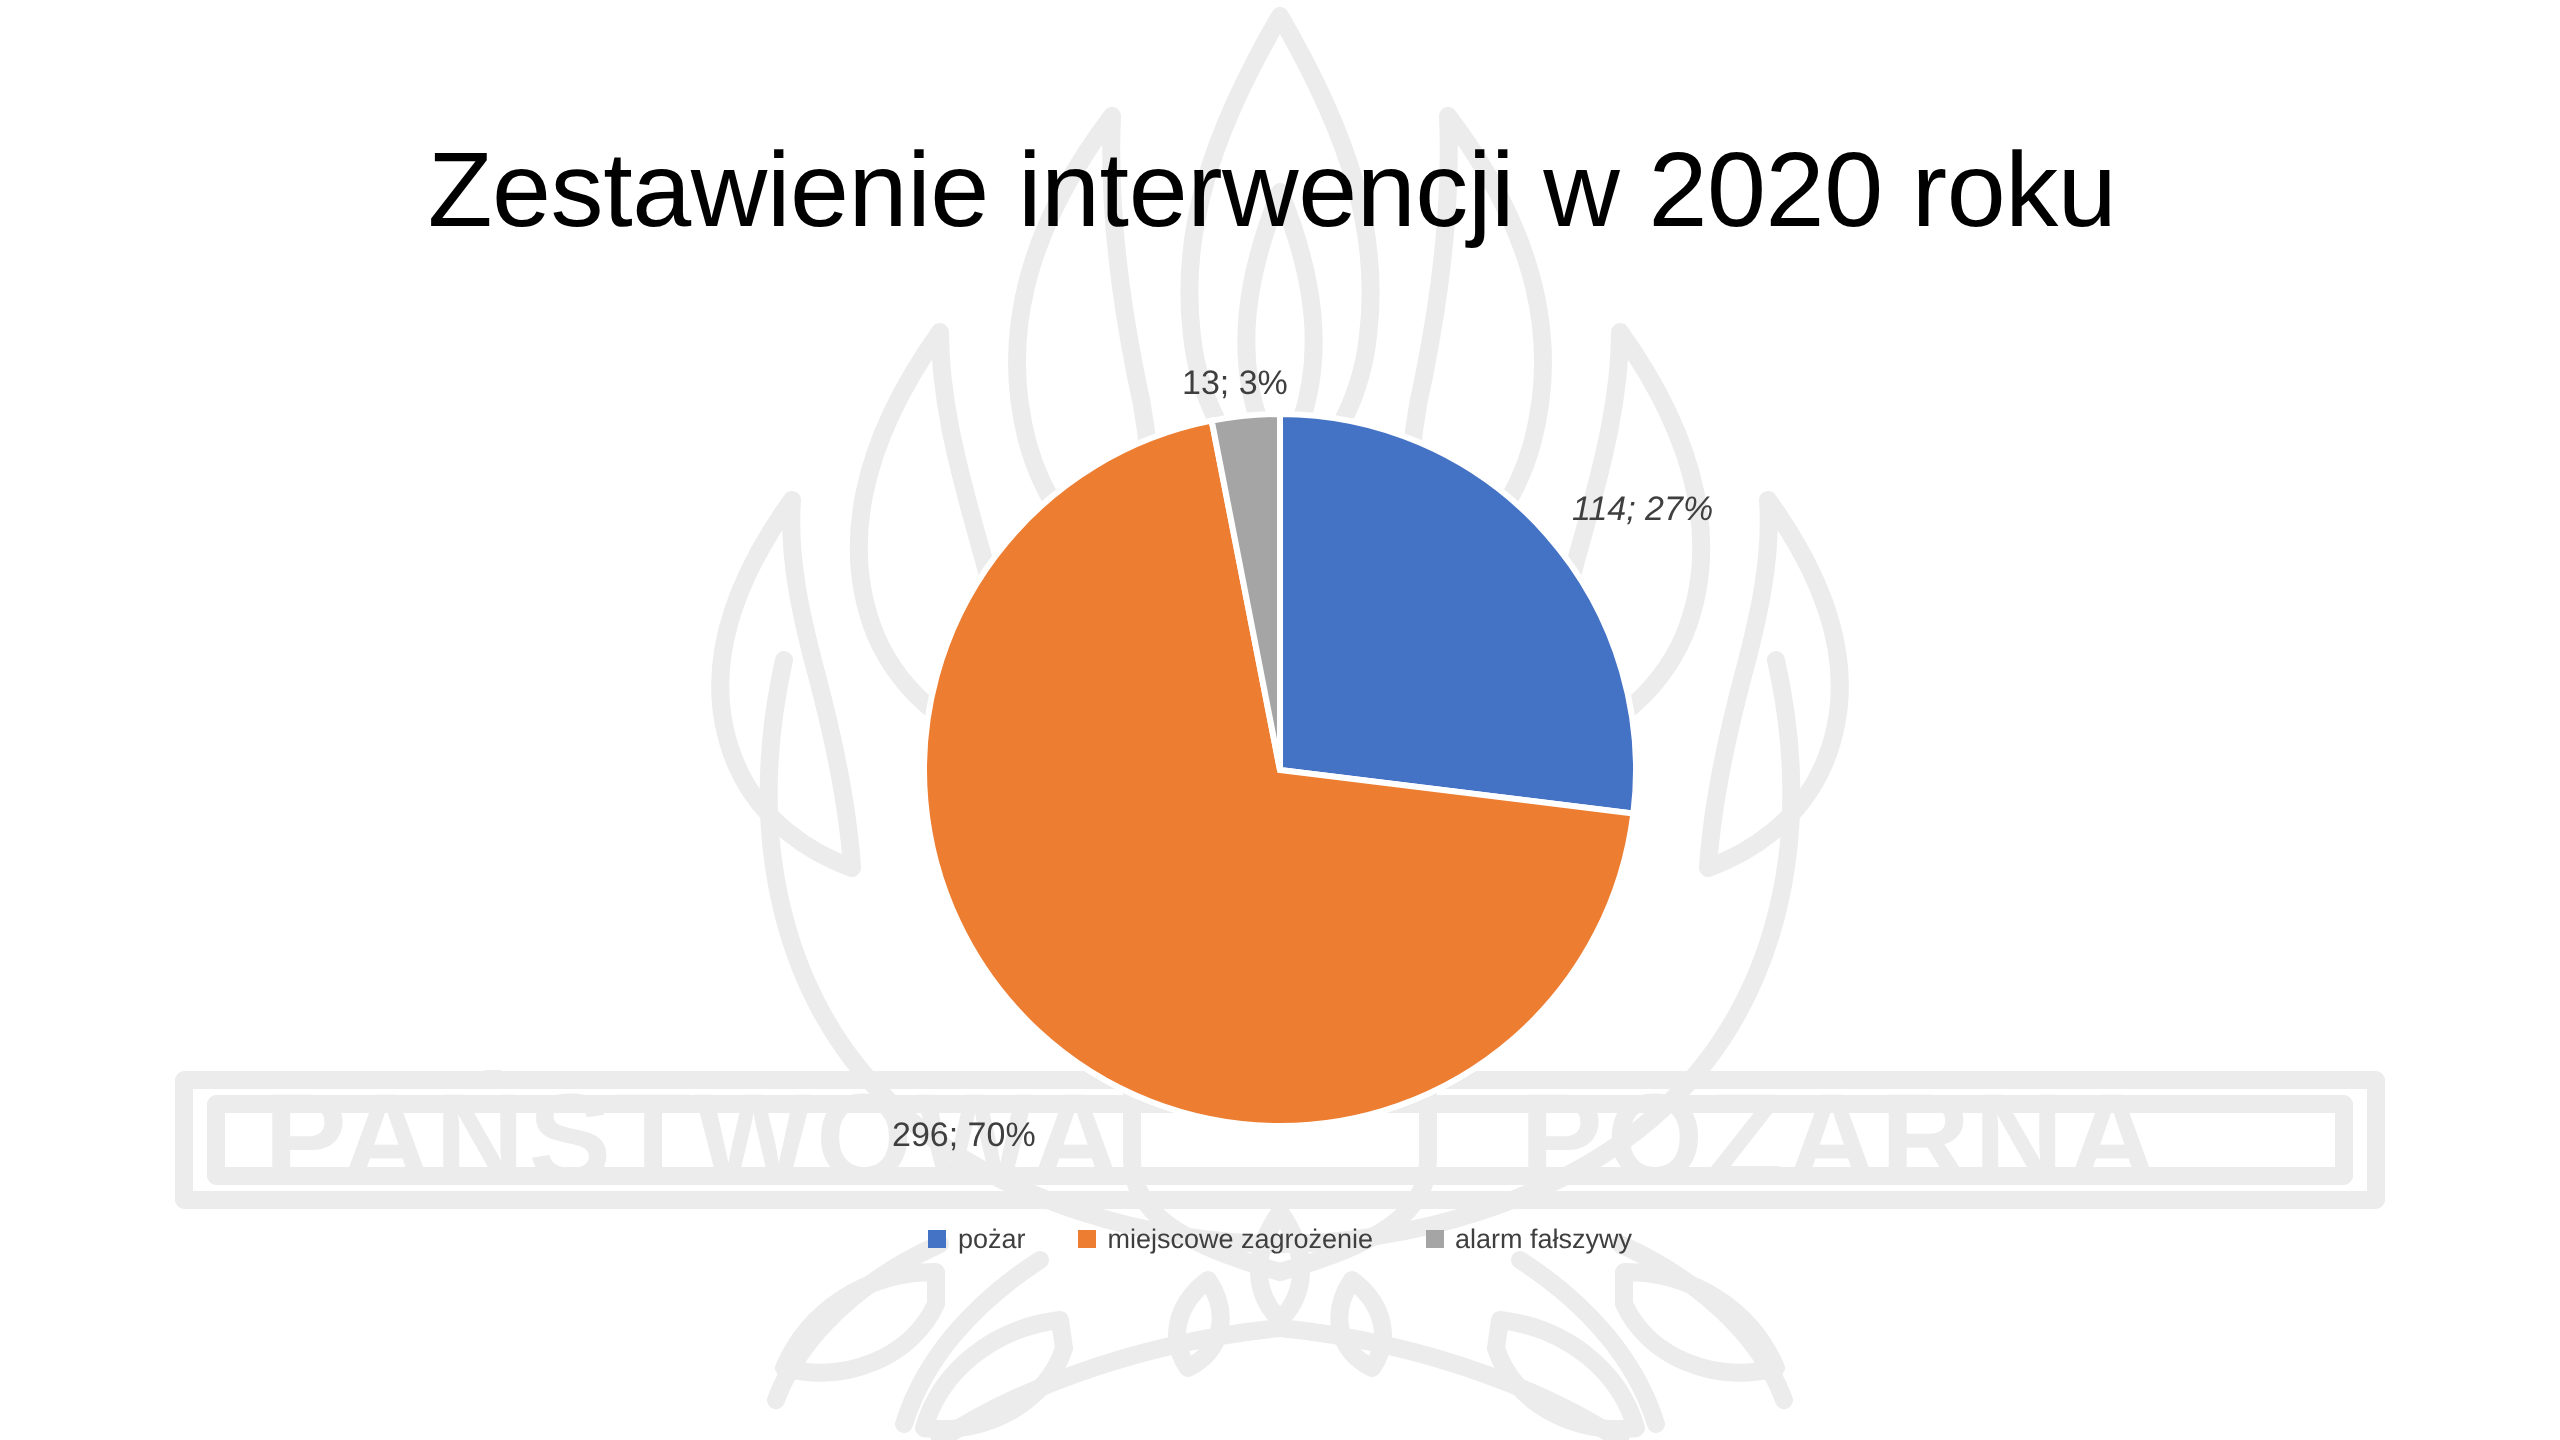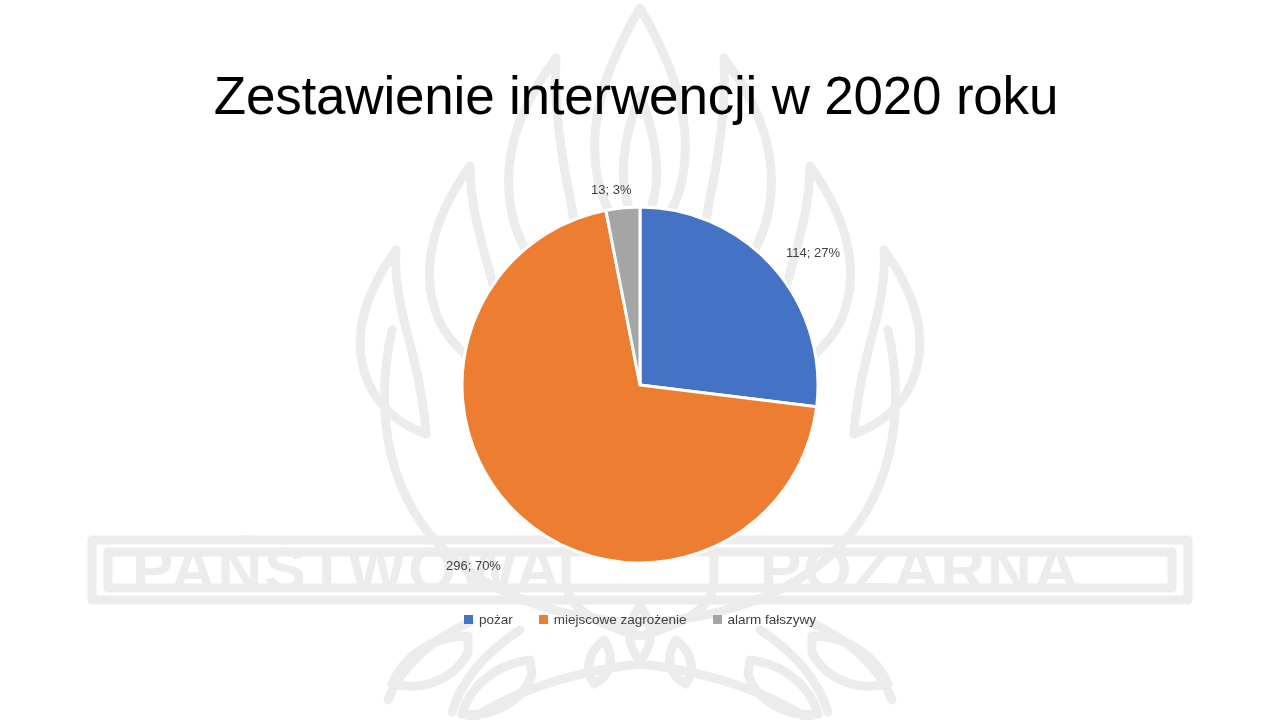--- a/index.html
+++ b/index.html
@@ -49,27 +49,27 @@
     left: 0;
     top: 0;
     width: 1280px;
     height: 720px;
     z-index: 2;
   }
 
   
   .data-label {
     position: absolute;
-    font-size: 13px;
+    font-size: 17px;
     color: #3f3f3f;
     white-space: nowrap;
     z-index: 4;
   }
   #label-gray  { left: 591px; top: 182px; }
-  #label-blue  { left: 786px; top: 245px; }
+  #label-blue  { left: 786px; top: 245px; font-style: italic; }
   #label-orange{ left: 446px; top: 558px; }
 
   
   #legend {
     position: absolute;
     left: 0;
     top: 612px;
     width: 1280px;
     display: flex;
     justify-content: center;

